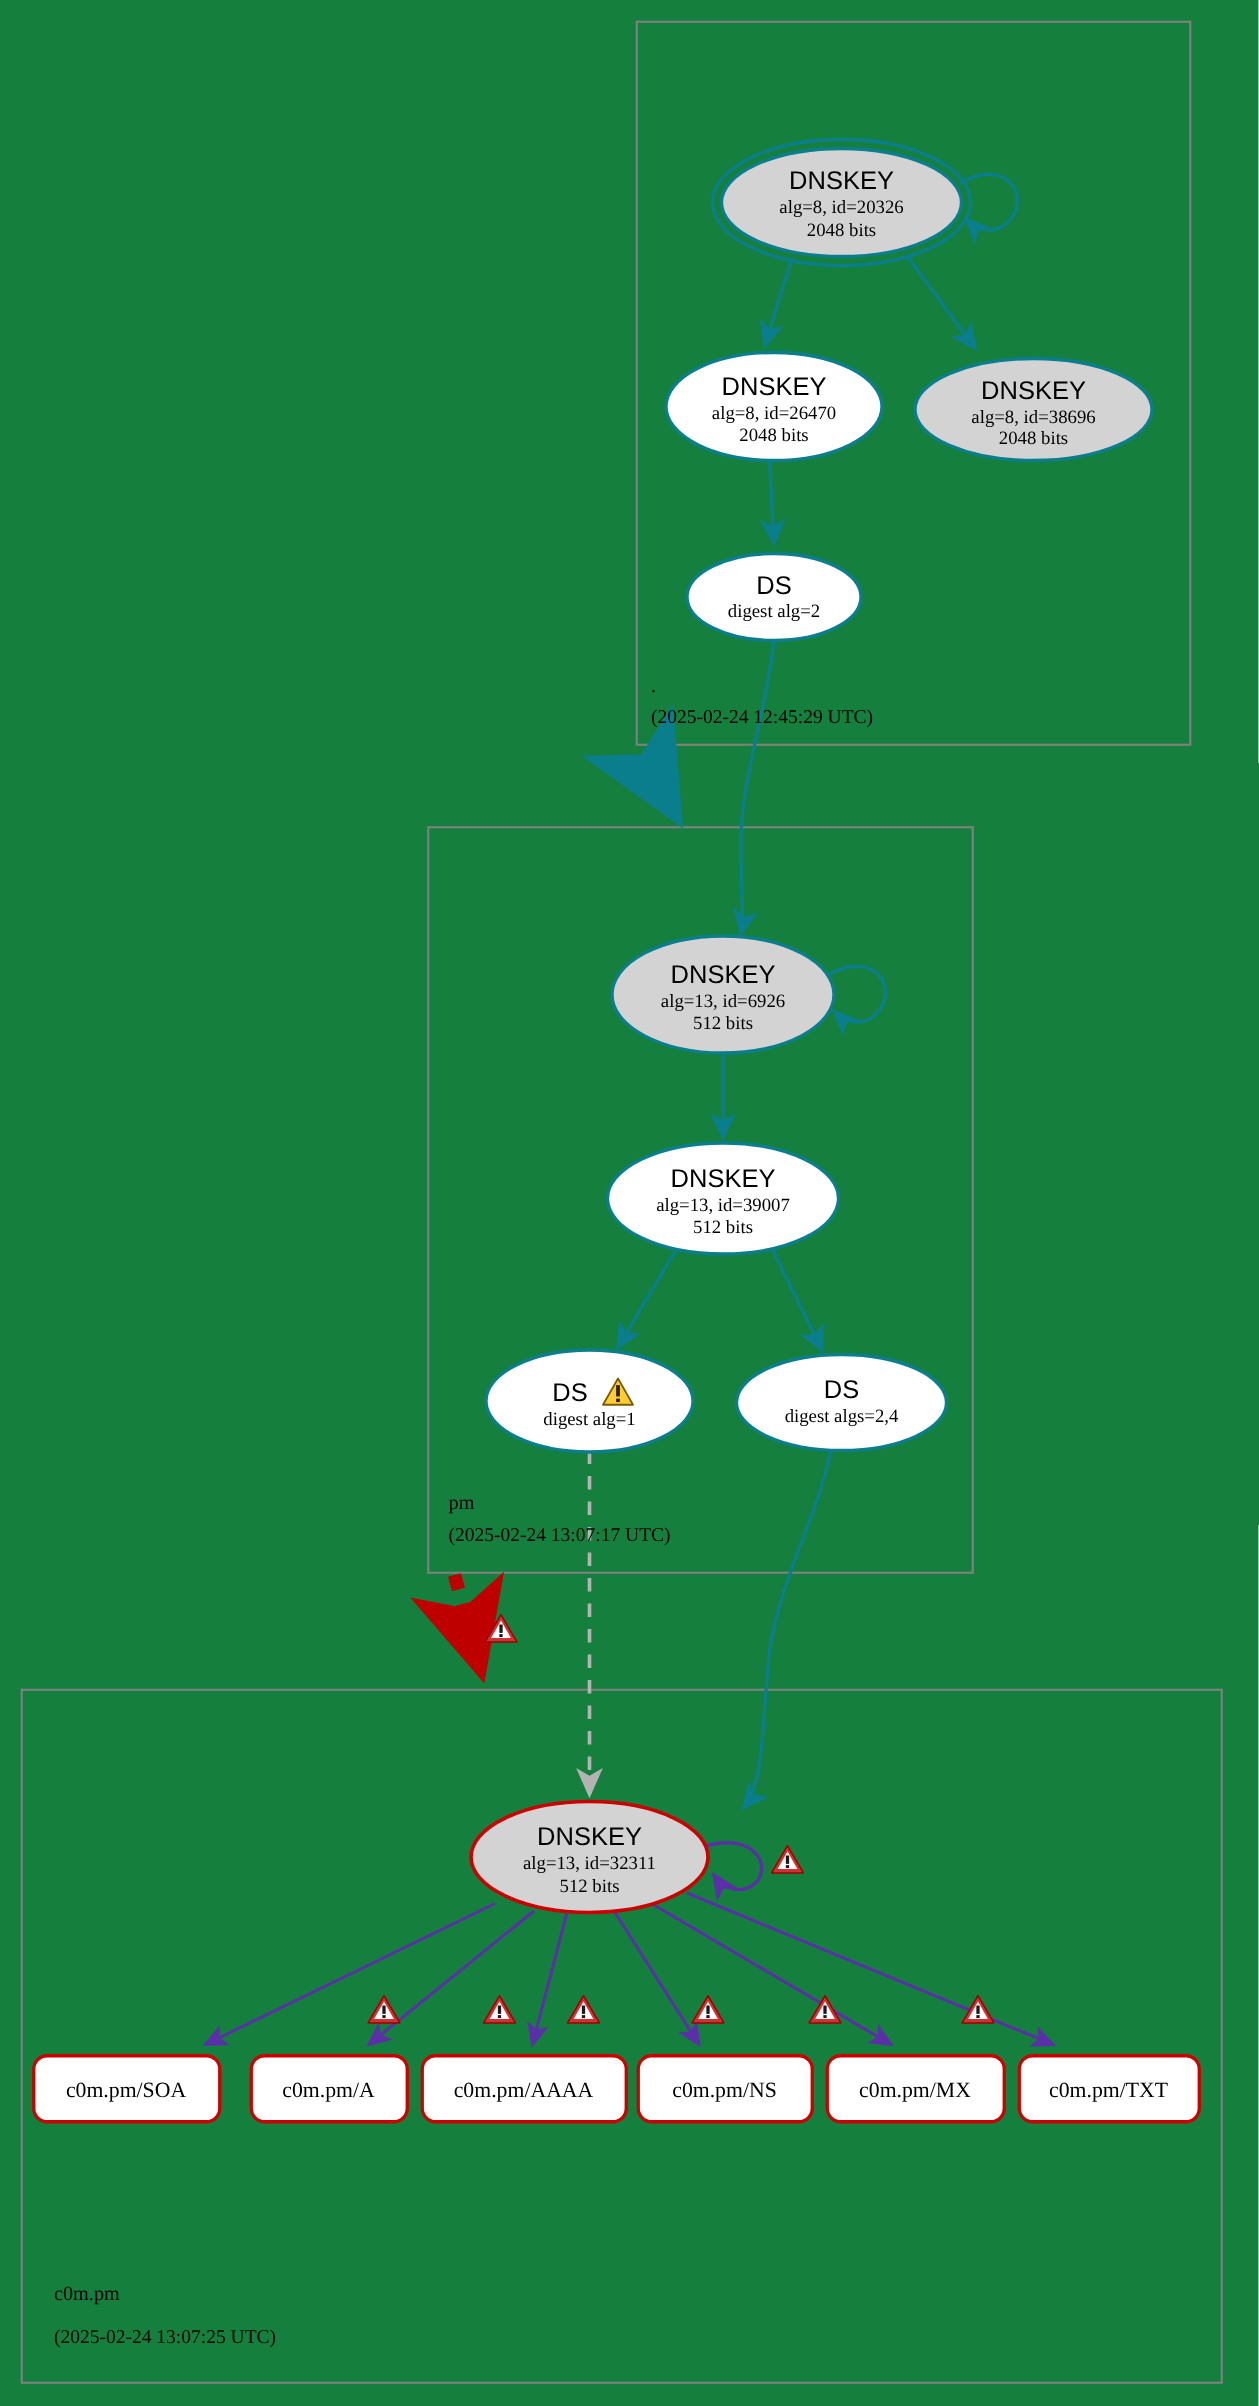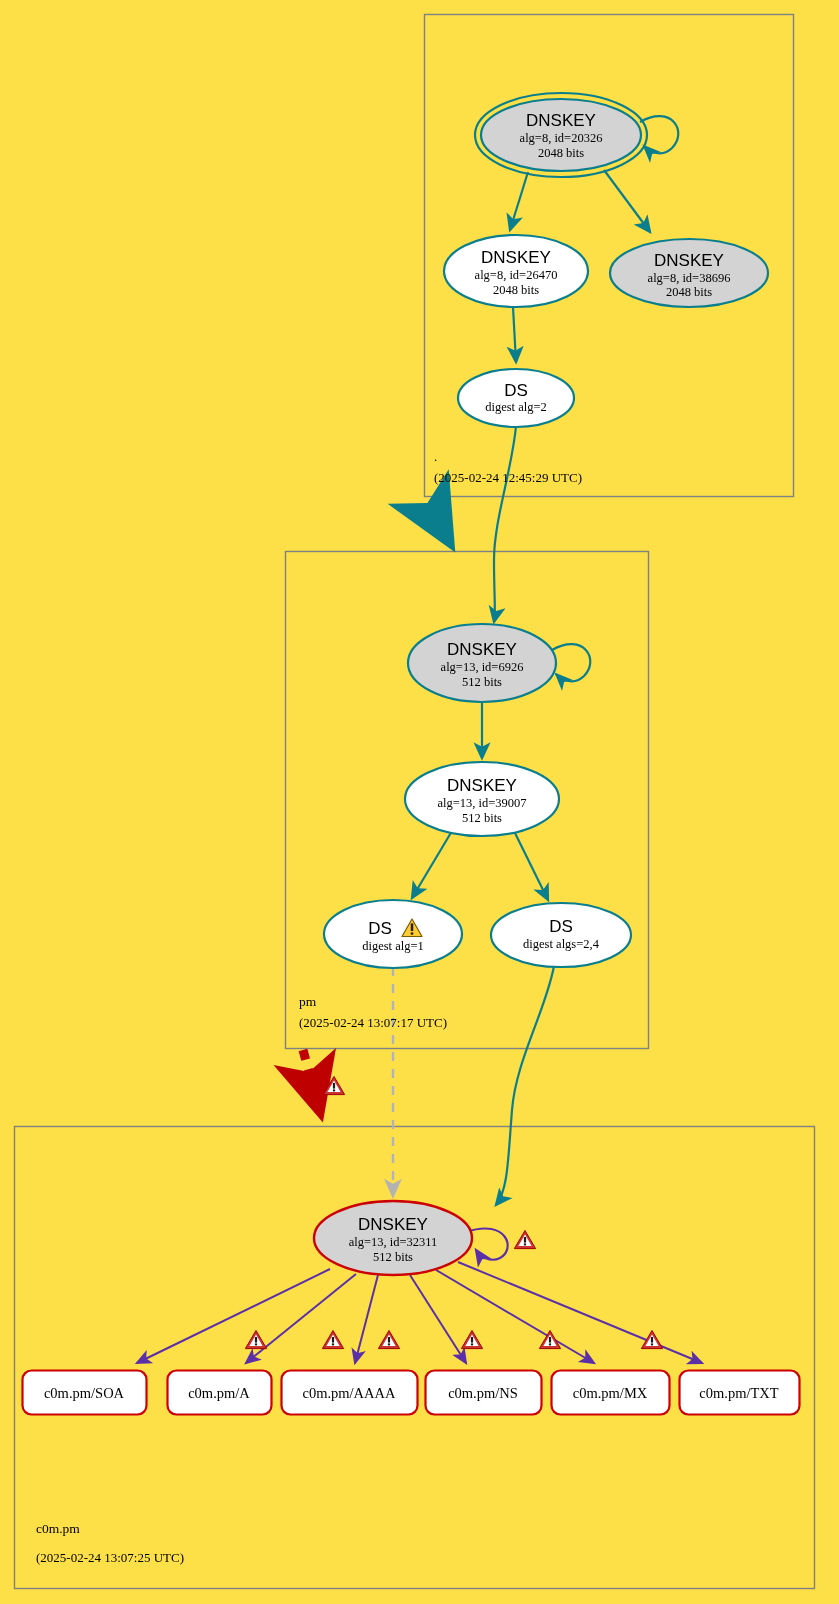--- a/index.html
+++ b/index.html
@@ -7,21 +7,21 @@
     padding: 0;
     background: #ffffff;
   }
   body {
     font-family: "Liberation Sans", sans-serif;
   }
   #stage {
     position: relative;
     width: 839px;
     height: 1604px;
-    background: #fde047;
+    background: #15803d;
     overflow: hidden;
   }
   #graph {
     position: absolute;
     left: 0;
     top: 0;
   }
   .zone-name, .zone-time, .node-title, .node-sub, .rr-label {
     font-family: "Liberation Serif", serif;
   }

